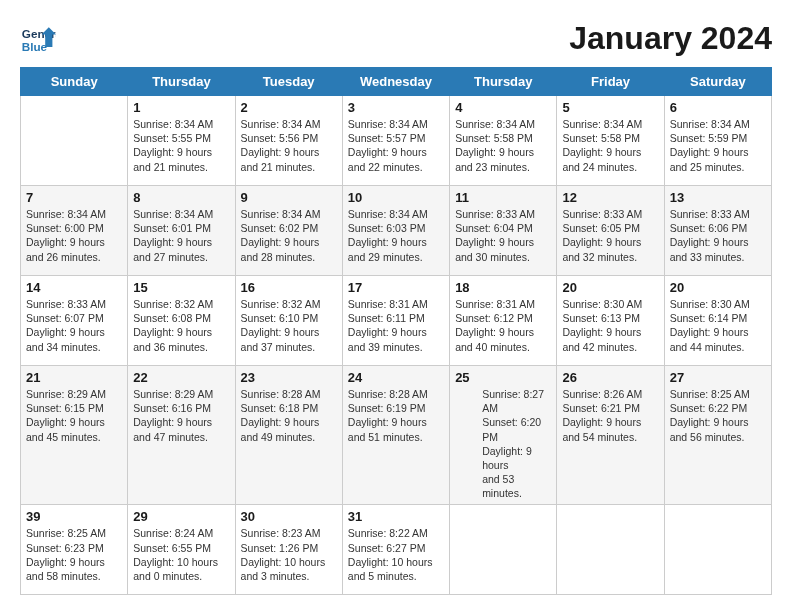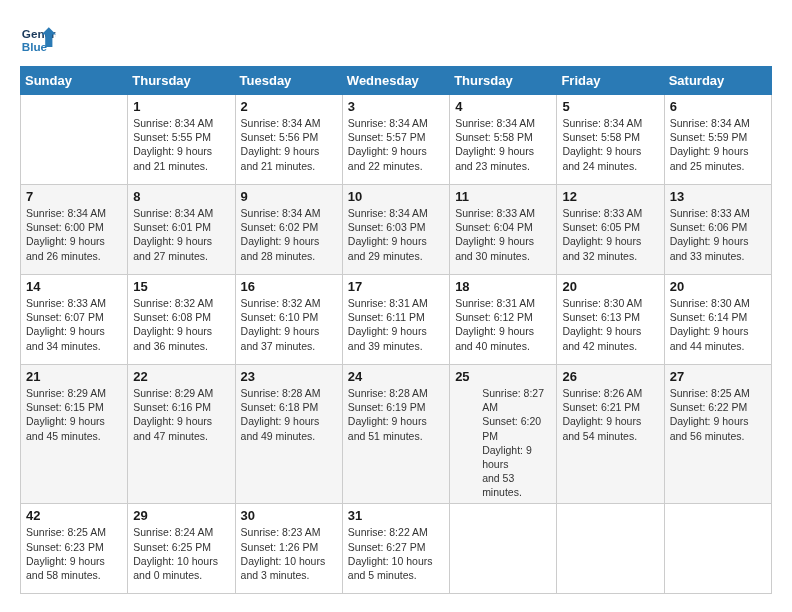--- a/index.html
+++ b/index.html
@@ -39,21 +39,21 @@
     }
     .calendar-table {
       width: 100%;
       border-collapse: collapse;
       font-size: 11px;
     }
     .calendar-table th {
       background-color: #2a7ab5;
       color: #fff;
       padding: 6px 4px;
-      text-align: left;
+      text-align: center;
       font-size: 13px;
       font-weight: bold;
       border: 1px solid #2a7ab5;
     }
     .calendar-table td {
       border: 1px solid #ccc;
       vertical-align: top;
       padding: 4px 5px;
       height: 90px;
       width: calc(100% / 7);
@@ -83,20 +83,21 @@
 
 <div class="header">
   <div class="logo">
     <svg class="logo-icon" viewBox="0 0 40 40">
       <text x="2" y="20" font-size="13" font-weight="bold" fill="#1a3a5c">General</text>
       <text x="2" y="34" font-size="13" font-weight="bold" fill="#2a7ab5">Blue</text>
       <polygon points="32,8 40,16 36,16 36,30 28,30 28,16 24,16" fill="#2a7ab5"></polygon>
     </svg>
   </div>
   <div class="title-block">
+    <div class="main-title">January 2024</div>
   </div>
 </div>
 
 <table class="calendar-table">
   <thead>
     <tr>
     <th>Sunday</th>
         <th>Thursday</th>
         <th>Tuesday</th>
         <th>Wednesday</th>
@@ -299,30 +300,30 @@
         <td>
           <span class="day-number">27</span>
           <div class="day-info" style="white-space: pre-line;">Sunrise: 8:25 AM
 Sunset: 6:22 PM
 Daylight: 9 hours
 and 56 minutes.</div>
         </td>
       </tr>
       <tr>
         <td>
-          <span class="day-number">42</span>
+          <span class="day-number">39</span>
           <div class="day-info" style="white-space: pre-line;">Sunrise: 8:25 AM
 Sunset: 6:23 PM
 Daylight: 9 hours
 and 58 minutes.</div>
         </td>
         <td>
           <span class="day-number">29</span>
           <div class="day-info" style="white-space: pre-line;">Sunrise: 8:24 AM
-Sunset: 6:25 PM
+Sunset: 6:55 PM
 Daylight: 10 hours
 and 0 minutes.</div>
         </td>
         <td>
           <span class="day-number">30</span>
           <div class="day-info" style="white-space: pre-line;">Sunrise: 8:23 AM
 Sunset: 1:26 PM
 Daylight: 10 hours
 and 3 minutes.</div>
         </td>

